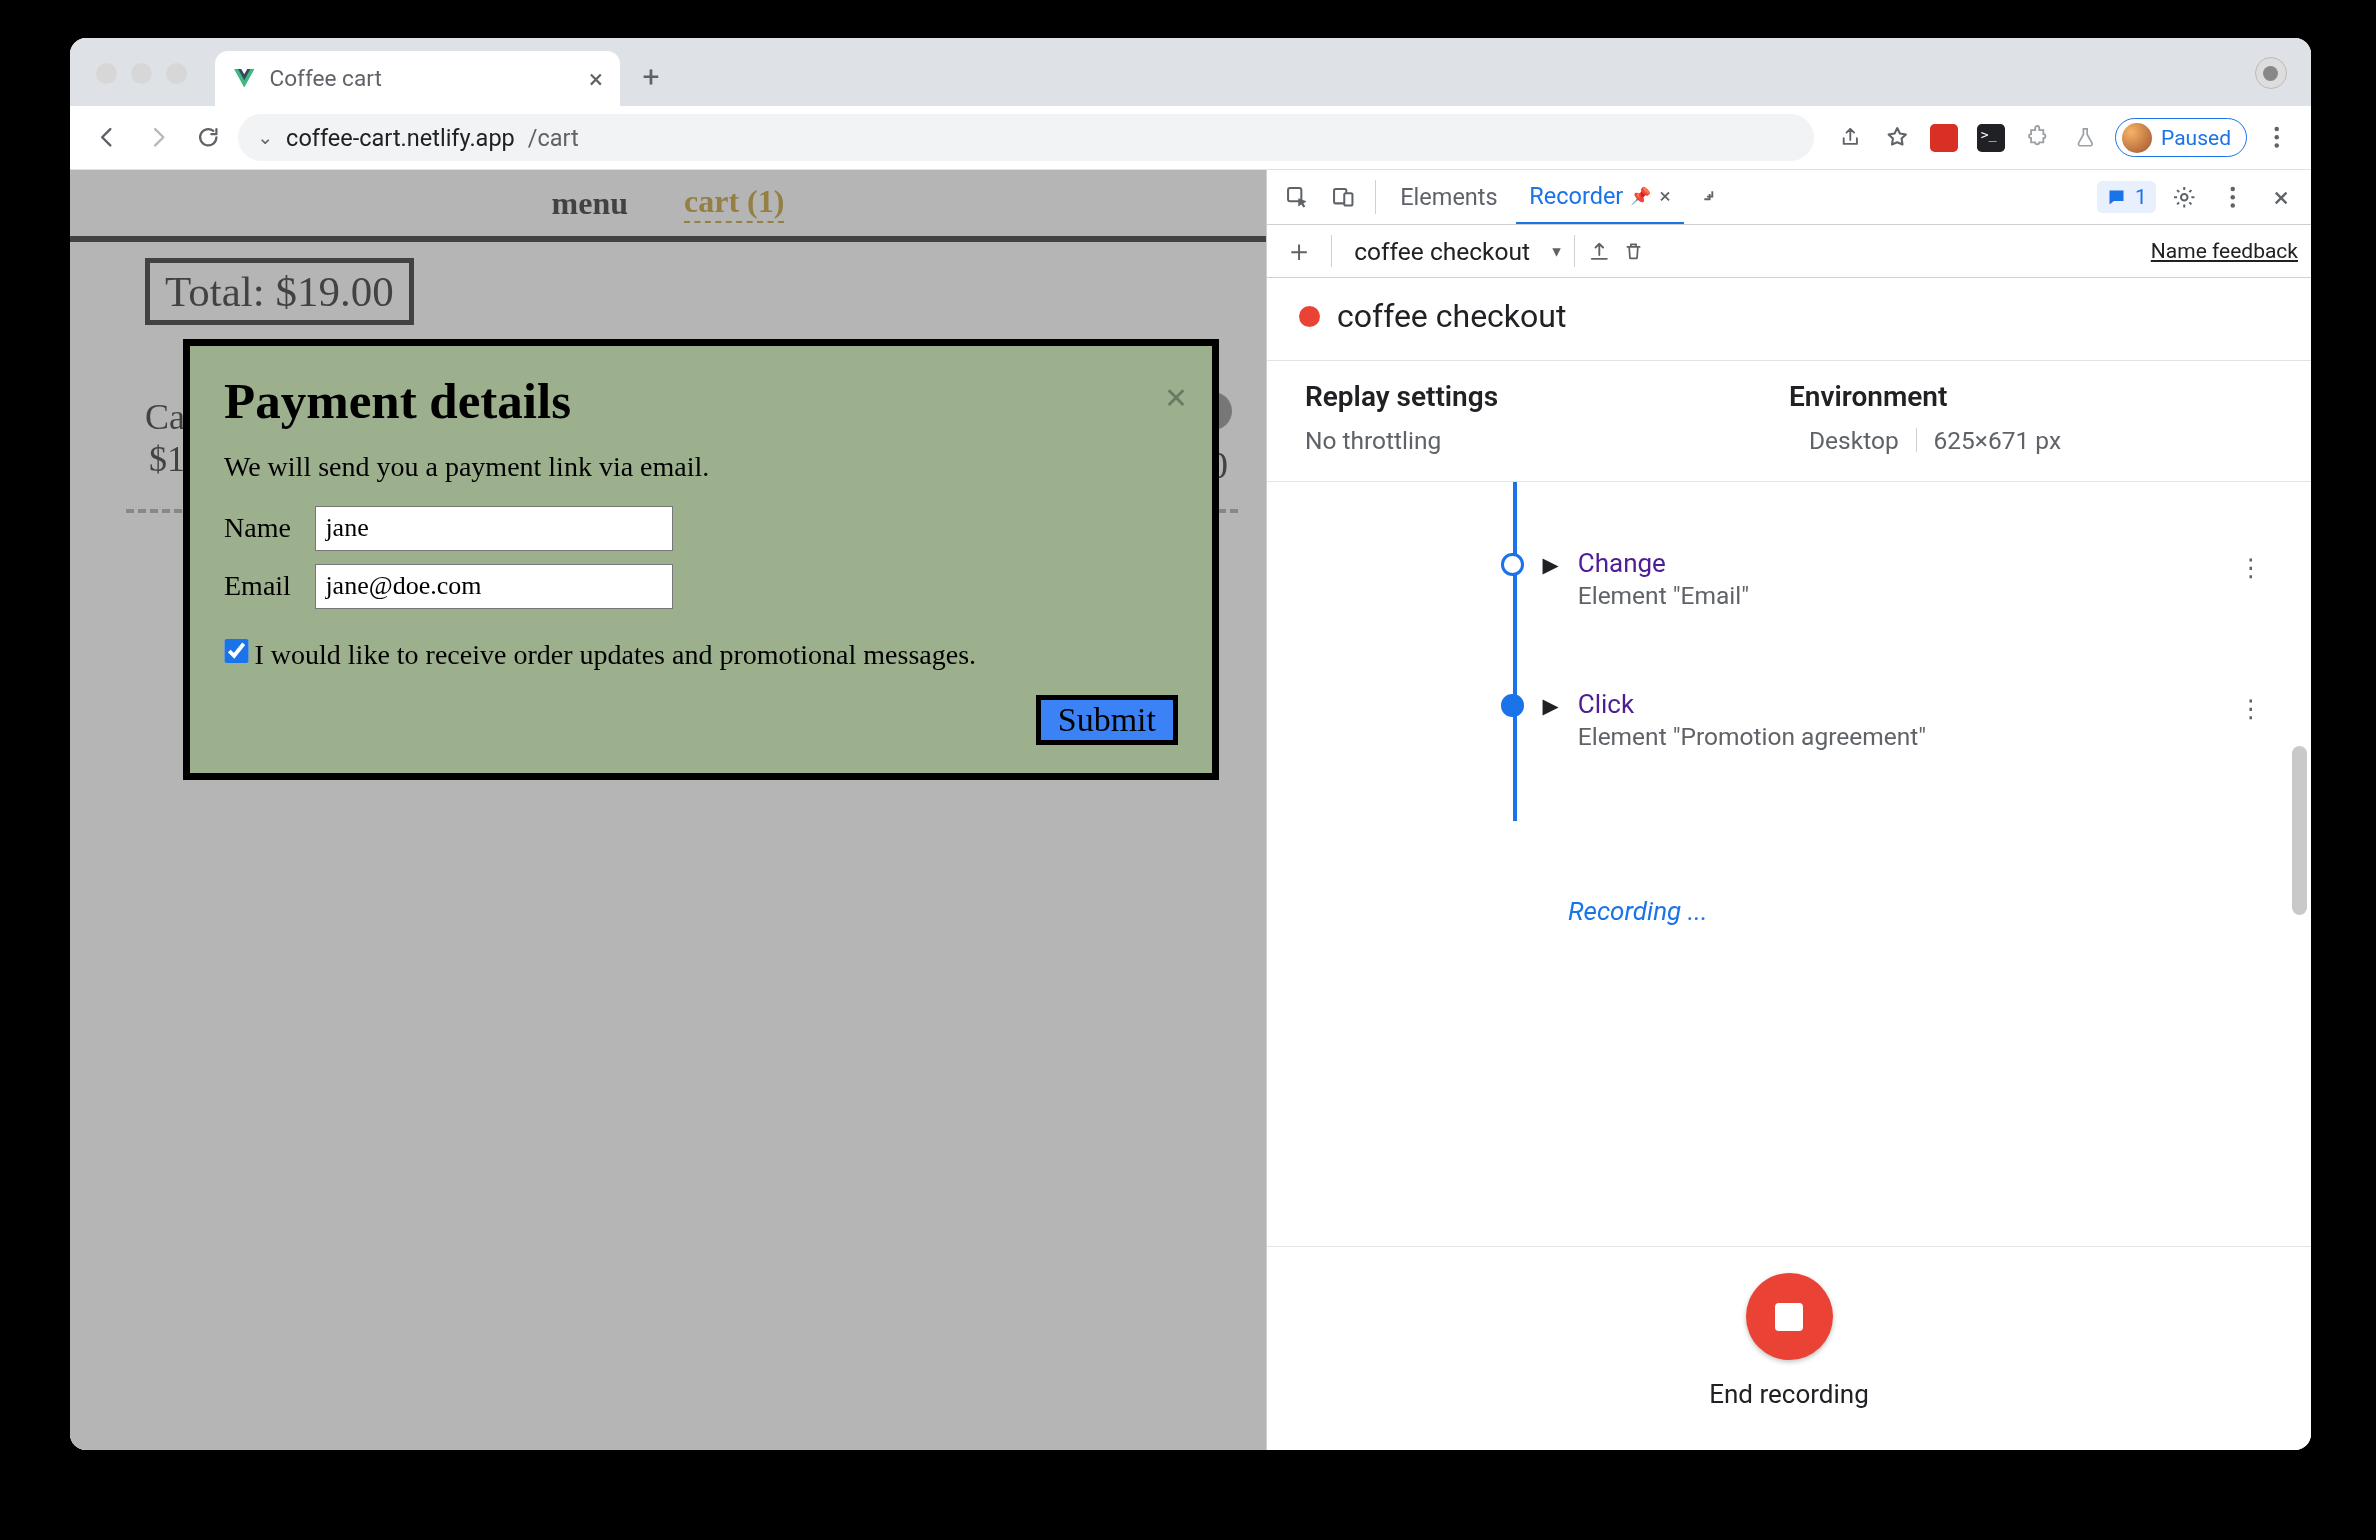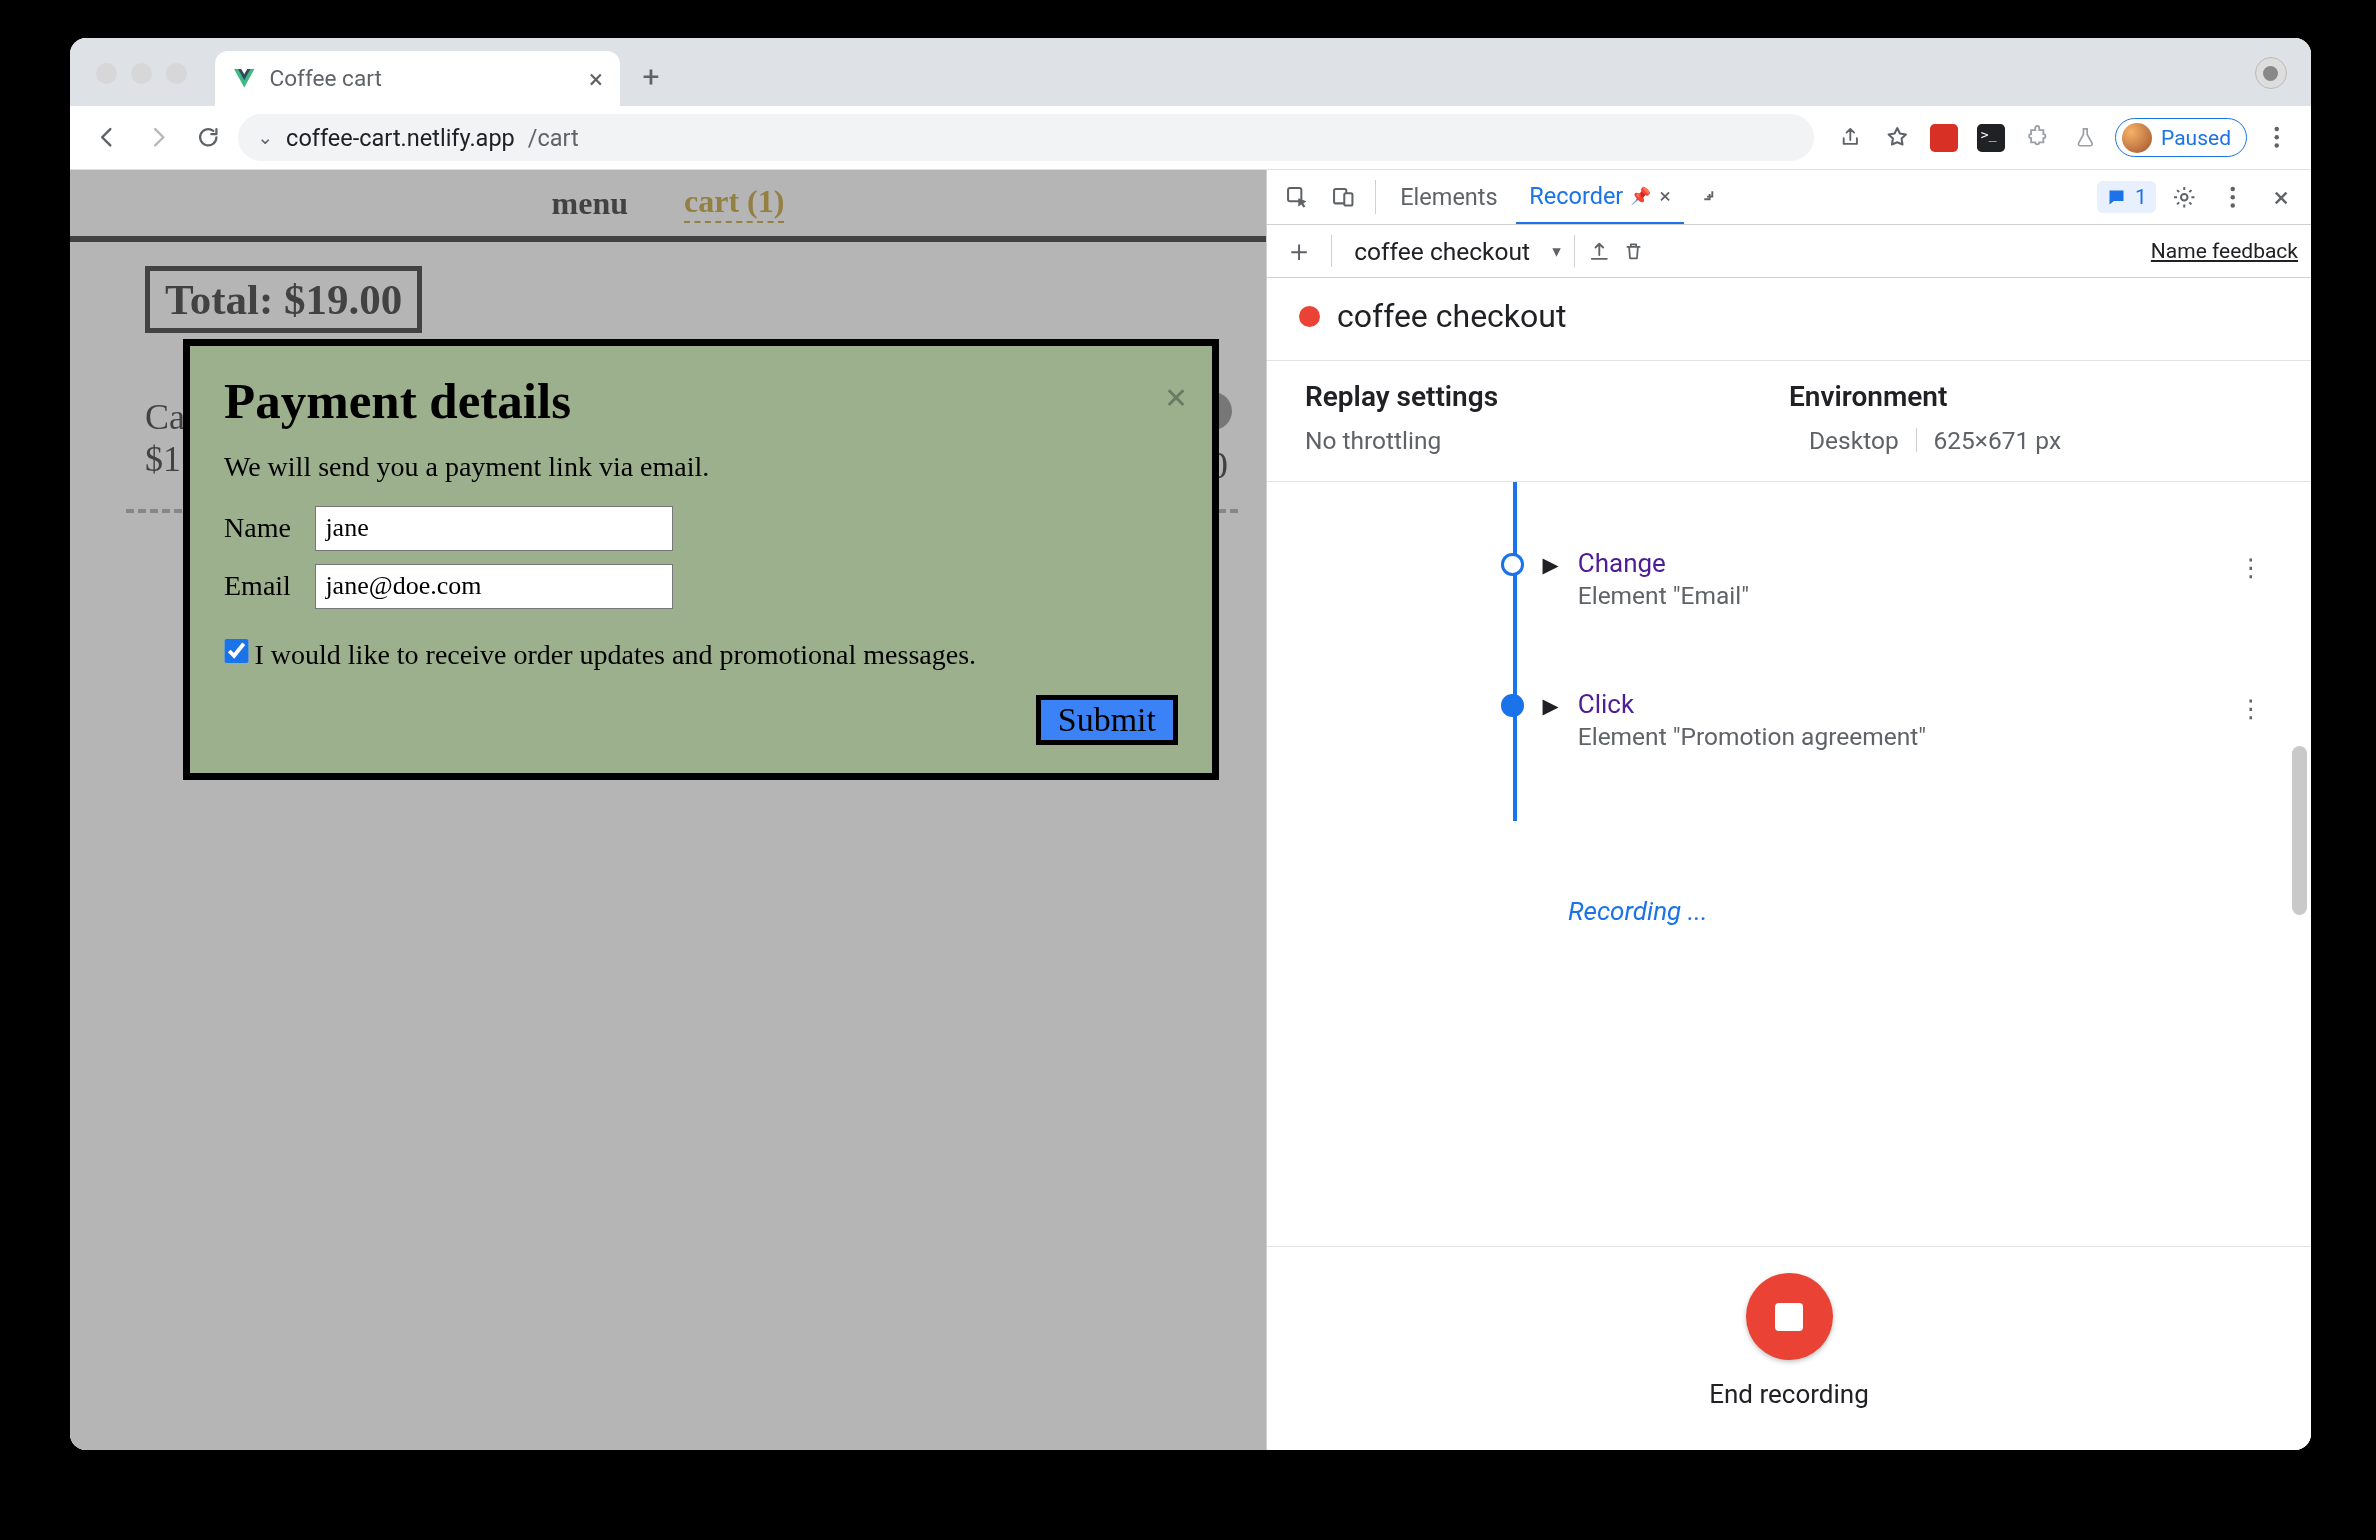--- a/index.html
+++ b/index.html
@@ -90,26 +90,26 @@
 
   
   .page-pane { width: 1196px; position:relative; background:#fff; }
   .page-overlay { position:absolute; inset:0; background:rgba(120,120,120,.55); z-index:3;}
   .page-inner { position:relative; width:100%; height:100%; font-family: Georgia, "Times New Roman", serif; color:#000;}
   .page-nav { height:66px; display:flex; align-items:center; justify-content:center; gap:56px; font-size:32px; font-weight:bold; position:relative; z-index:2;}
   .page-nav .nav-menu{ color:#000; cursor:pointer;}
   .page-nav .nav-cart{ color:#b58a00; border-bottom: 2.8px dashed #b58a00; padding-bottom:1.9px; cursor:pointer;}
   .page-sep { height:5.6px; background:#000; position:relative; z-index:2;}
   .total-badge{
-    position:absolute; left:75px; top:96px;
+    position:absolute; left:75px; top:88px;
     border:5.6px solid #000; padding: 3.8px 15px;
-    font-size:43px; font-weight:bold; z-index:2;
+    font-size:43px; font-weight:normal; z-index:2;
     background:rgba(255,255,255,0);
   }
-  .cart-row-bg{ position:absolute; left:75px; top:226px; font-size:36px; z-index:2; color:#000;}
+  .cart-row-bg{ position:absolute; left:75px; top:226px; font-size:36px; z-index:2; color:#000;text-align:right;}
   .cart-row-price{ position:absolute; right:38px; top:273px; font-size:38px; z-index:2;}
   .cart-remove{ position:absolute; right:34px; top:222px; width:38px;height:38px;border-radius:50%; background:#777; color:#ddd; font-size:21px; display:flex;align-items:center;justify-content:center; z-index:2;}
   .cart-dashed{ position:absolute; left:56px; right:28px; top:339px; border-top:4.7px dashed #999; z-index:2;}
 
   
   .modal {
     position:absolute; left:113px; top:169px; width:1036px;
     border:7.5px solid #000; background:#9db08d;
     z-index:5; padding: 26px 34px 28px 34px;
     font-family: Georgia, "Times New Roman", serif;

